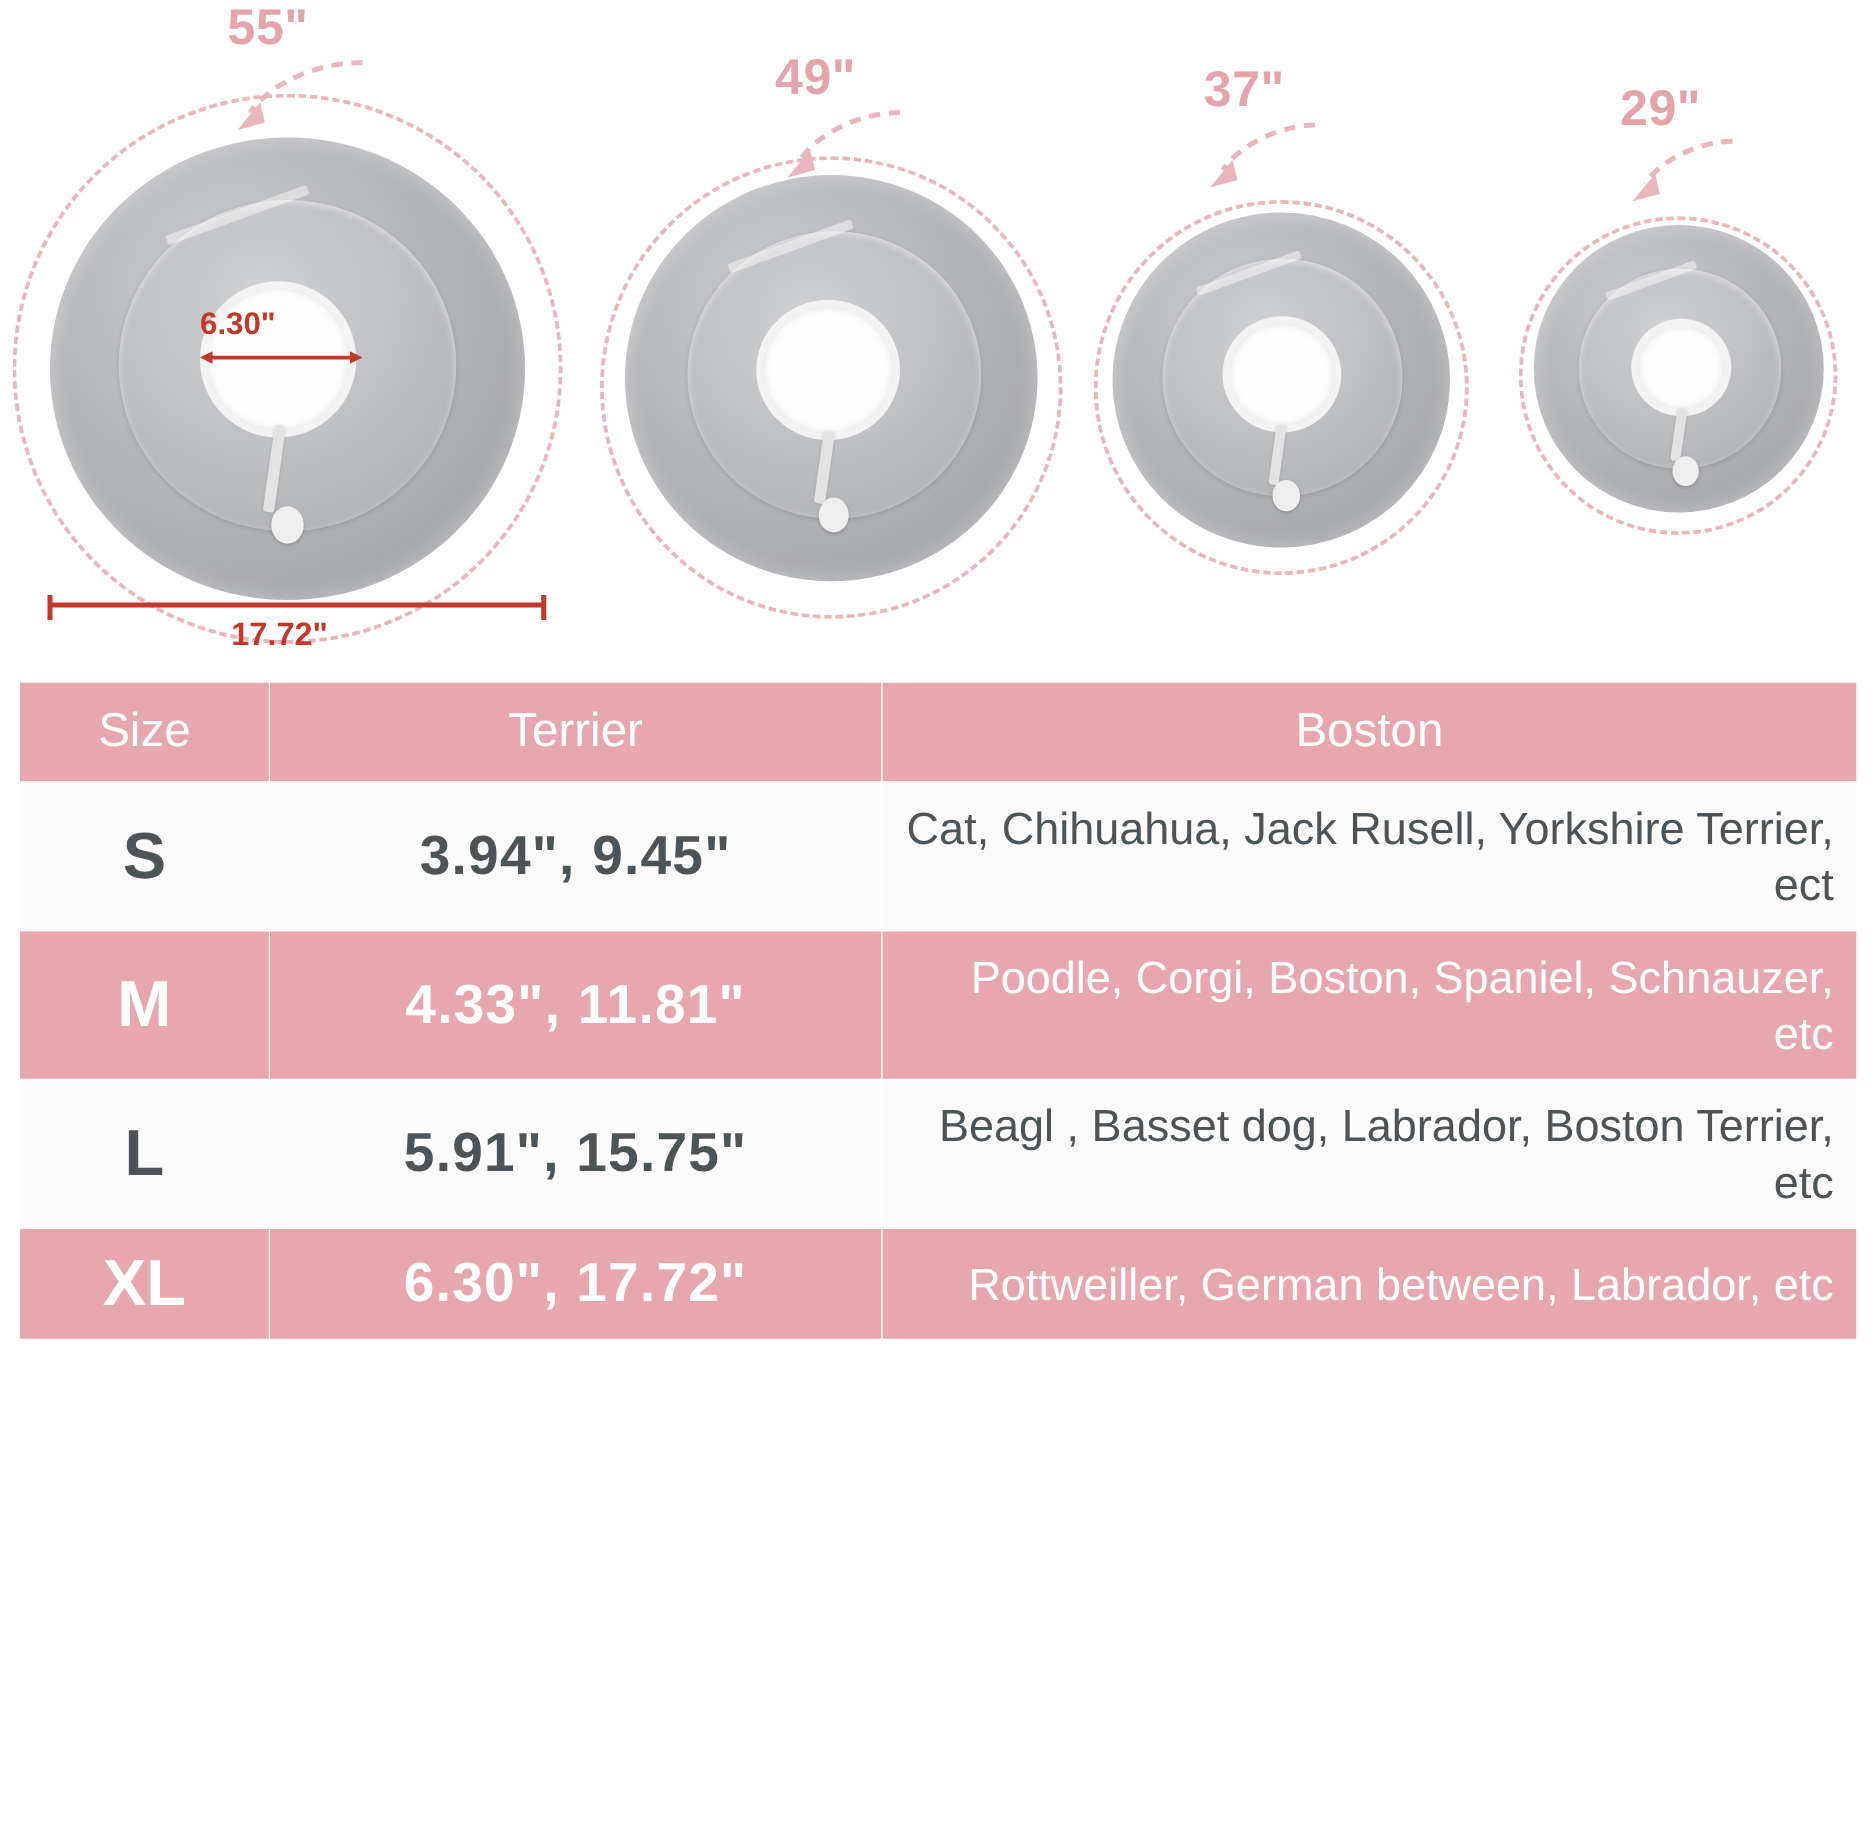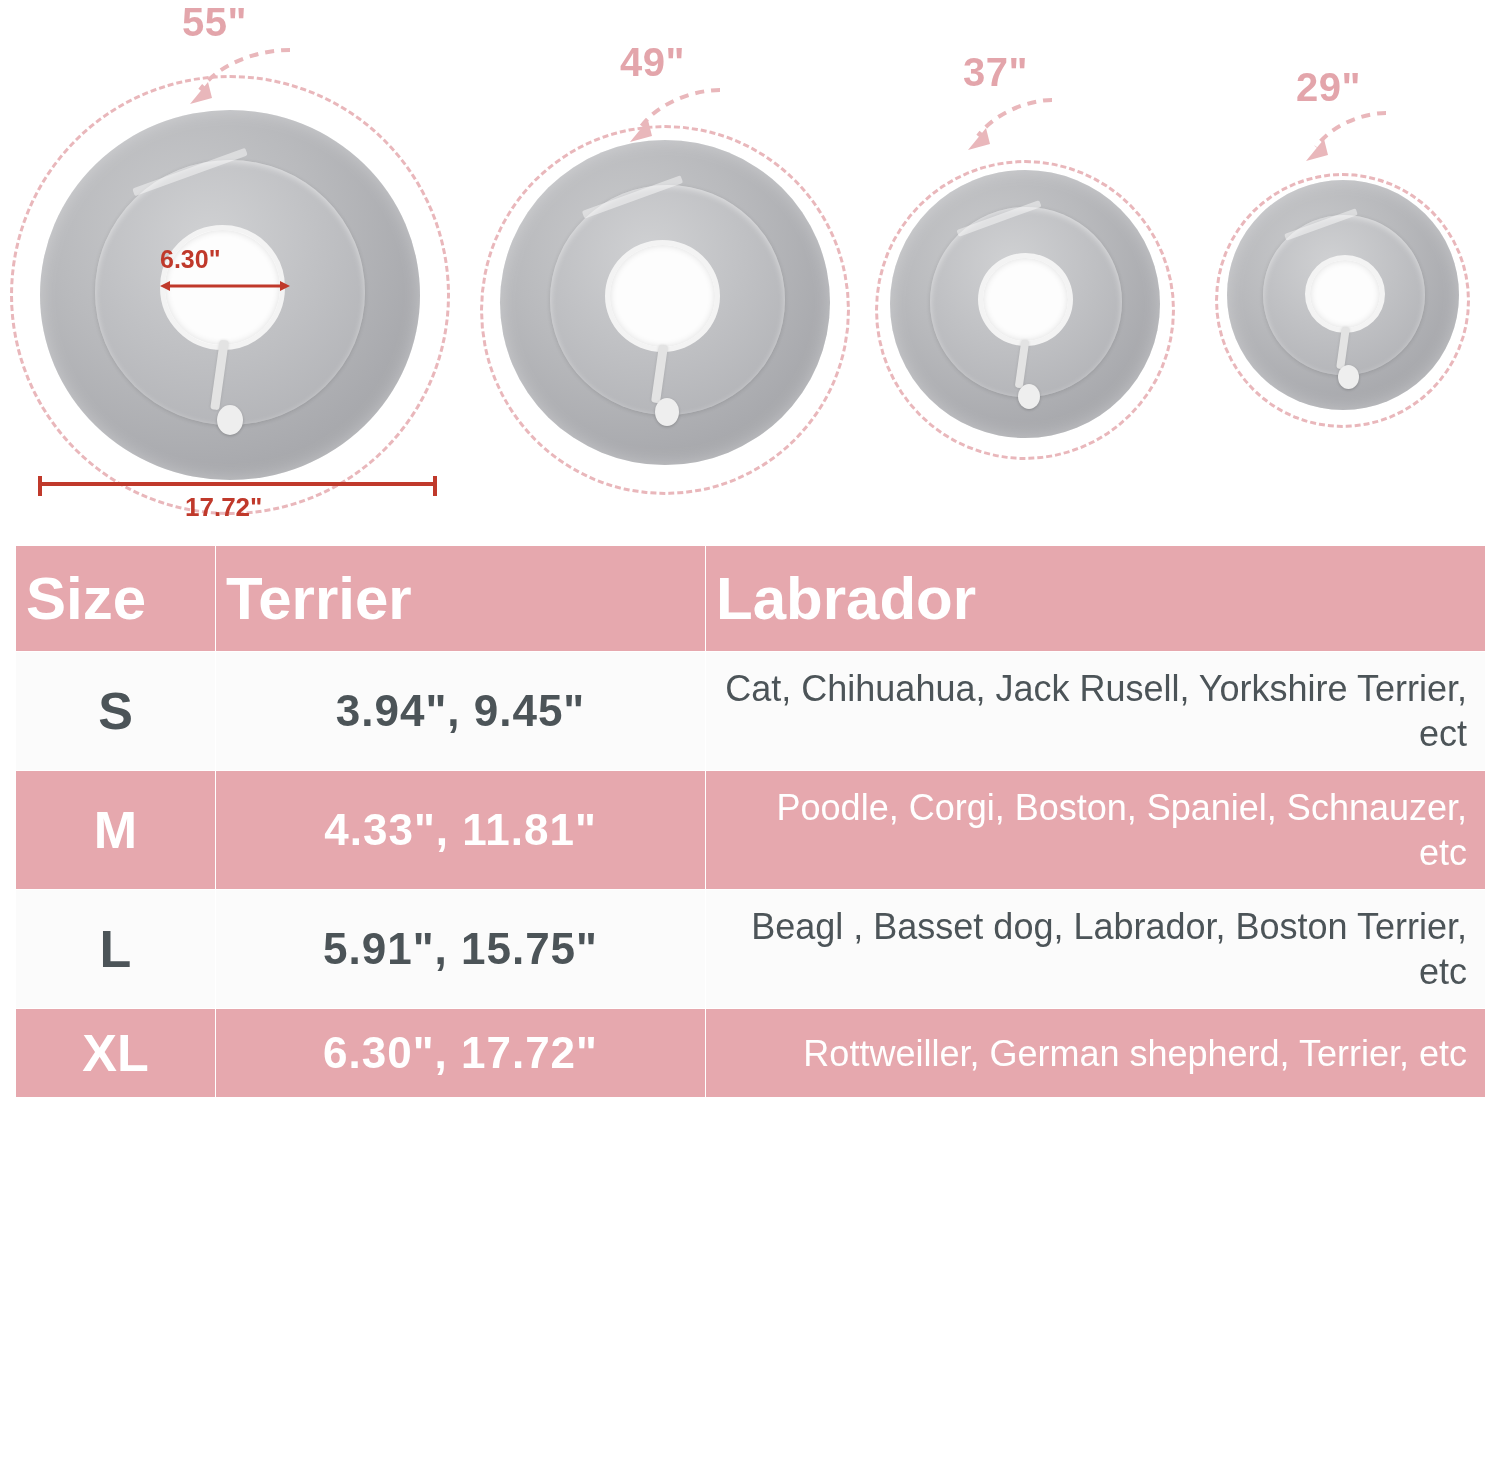--- a/index.html
+++ b/index.html
@@ -113,24 +113,24 @@
     margin: 0 15px;
     table-layout: fixed;
   }
   table.size-table col.c-size { width: 200px; }
   table.size-table col.c-diam { width: 490px; }
   table.size-table col.c-ex   { width: 780px; }
 
   .size-table th {
     background: #e6a8ae;
     color: #ffffff;
-    font-size: 60px;
-    font-weight: bold;
+    font-size: 38px;
+    font-weight: normal;
     padding: 18px 10px;
-    text-align: left;
+    text-align: center;
     border: 1px solid #ffffff;
   }
   .size-table td {
     border: 1px solid #ffffff;
     padding: 14px 18px;
     vertical-align: middle;
   }
   tr.row-light td {
     background: #fbfbfb;
     color: #4c5458;
@@ -252,21 +252,21 @@
   <table class="size-table">
     <colgroup>
       <col class="c-size">
       <col class="c-diam">
       <col class="c-ex">
     </colgroup>
     <thead>
       <tr>
         <th>Size</th>
         <th>Terrier</th>
-        <th>Labrador</th>
+        <th>Boston</th>
       </tr>
     </thead>
     <tbody>
       <tr class="row-light">
         <td class="cell-size">S</td>
         <td class="cell-diameter">3.94",  9.45"</td>
         <td class="cell-example">Cat, Chihuahua, Jack Rusell, Yorkshire Terrier, ect</td>
       </tr>
       <tr class="row-dark">
         <td class="cell-size">M</td>
@@ -274,19 +274,19 @@
         <td class="cell-example">Poodle, Corgi, Boston, Spaniel, Schnauzer, etc</td>
       </tr>
       <tr class="row-light">
         <td class="cell-size">L</td>
         <td class="cell-diameter">5.91",  15.75"</td>
         <td class="cell-example">Beagl , Basset dog, Labrador, Boston Terrier, etc</td>
       </tr>
       <tr class="row-dark">
         <td class="cell-size">XL</td>
         <td class="cell-diameter">6.30",  17.72"</td>
-        <td class="cell-example">Rottweiller, German shepherd, Terrier, etc</td>
+        <td class="cell-example">Rottweiller, German between, Labrador, etc</td>
       </tr>
     </tbody>
   </table>
 
 
 </div>
 
 </body></html>

